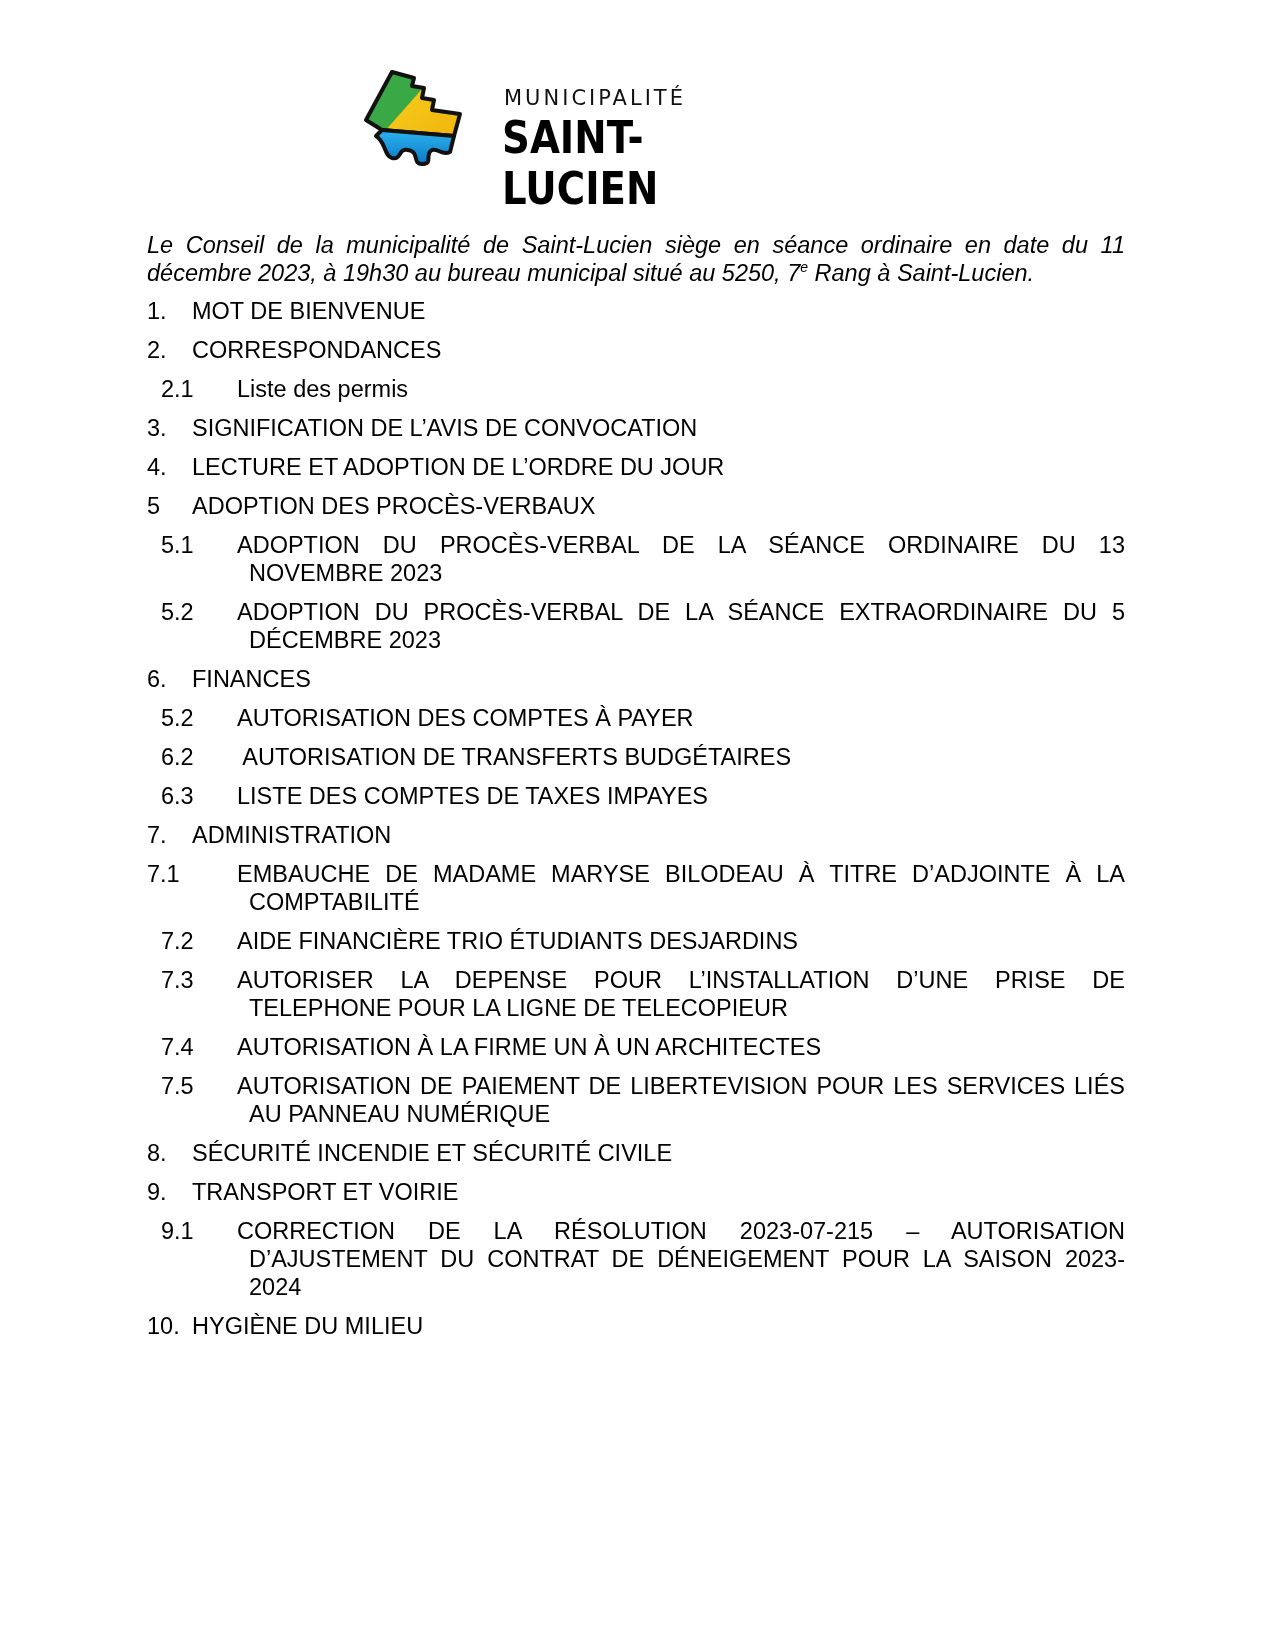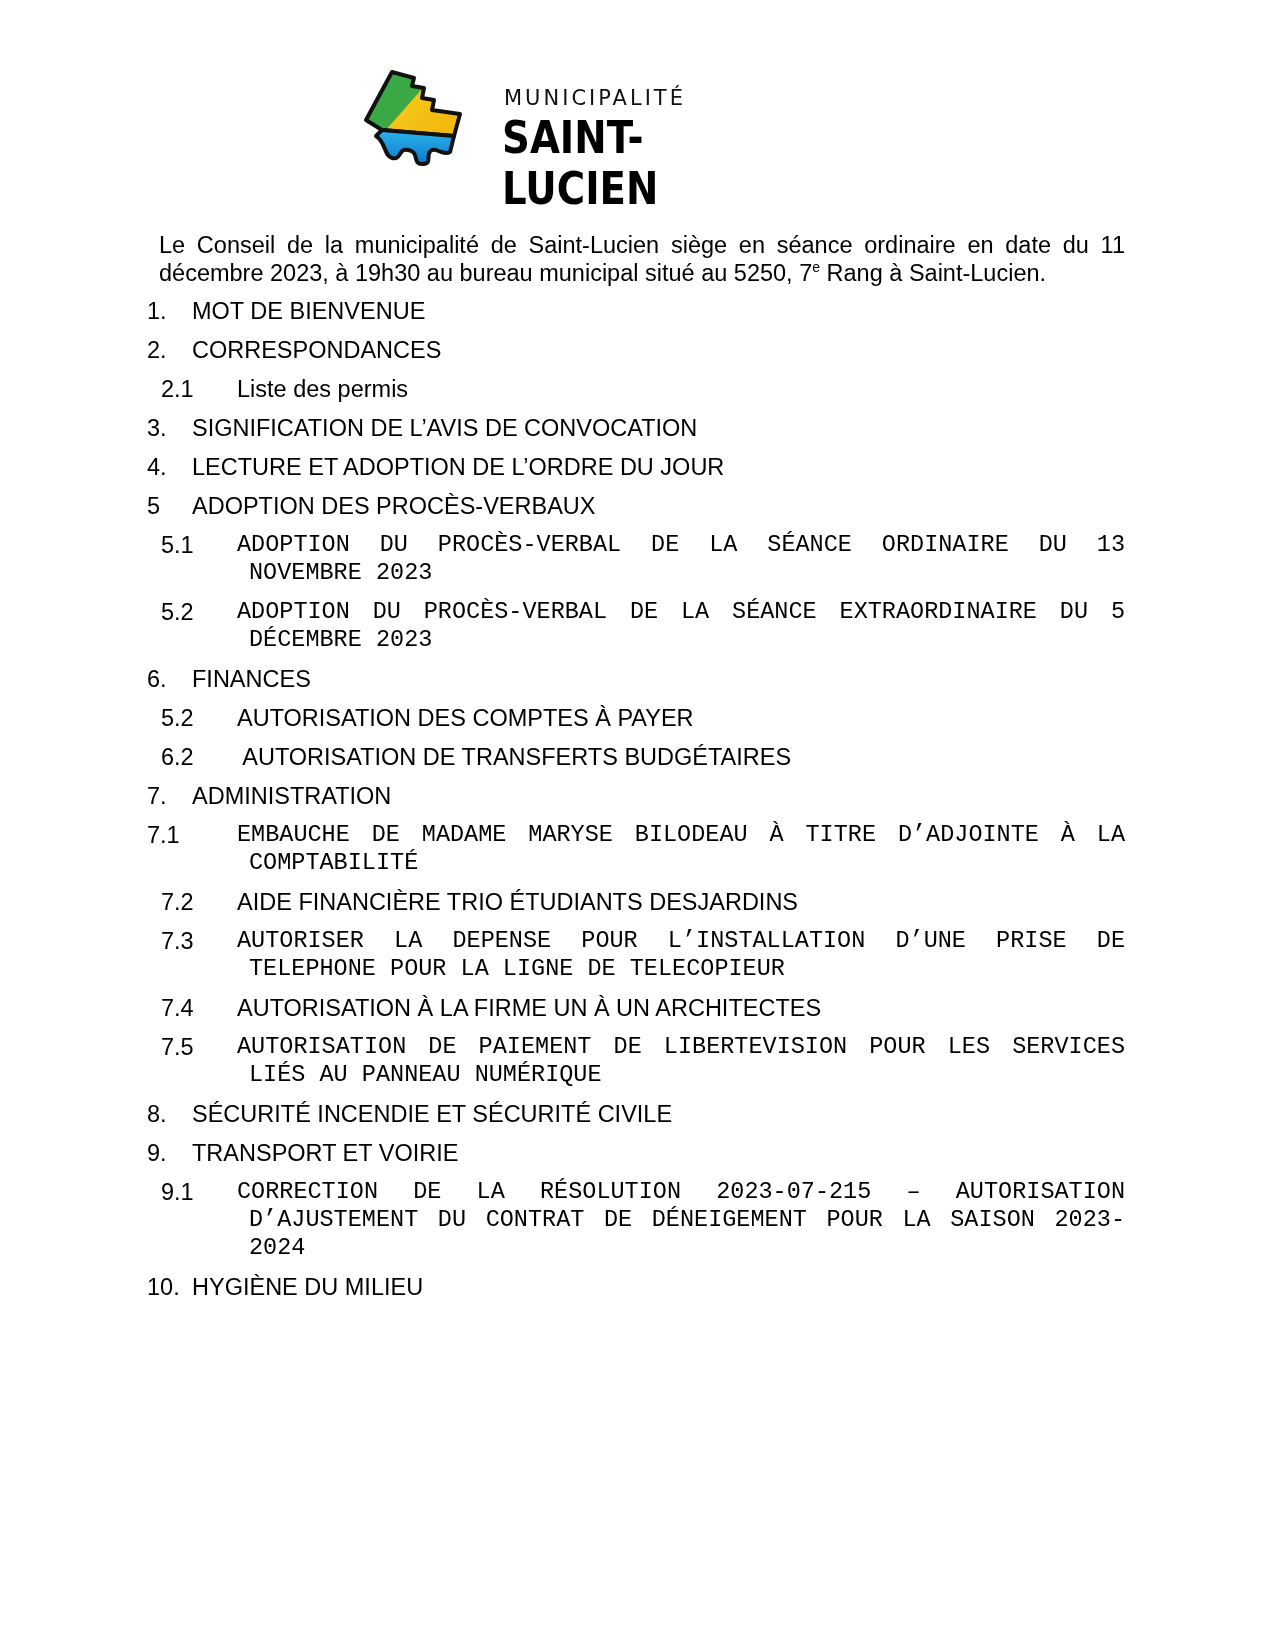--- a/index.html
+++ b/index.html
@@ -5,30 +5,30 @@
     html, body { margin: 0; padding: 0; background: #ffffff; }
     body { width: 1275px; height: 1650px; position: relative; overflow: hidden;
            font-family: "Liberation Sans", sans-serif; color: #000; }
     .logo { position: absolute; left: 362px; top: 68px; width: 440px; height: 100px; }
     .logo svg { position: absolute; left: 0; top: 0; }
     .logo-top { position: absolute; left: 142px; top: 18px; font-family: "DejaVu Sans", sans-serif;
                 font-size: 21px; letter-spacing: 3px; color: #111; font-weight: normal; transform: scaleY(1.05); }
     .logo-main { position: absolute; left: 140px; top: 44px; font-family: "DejaVu Sans", sans-serif;
                  font-size: 44px; font-weight: bold; letter-spacing: 0px; color: #000; transform: scaleX(0.88); transform-origin: left; }
     .content { position: absolute; left: 147px; top: 231px; width: 978px; font-size: 23.5px; line-height: 28px; }
-    .intro { text-align: justify; margin: 0 0 10px 12px; }
+    .intro { text-align: justify; margin: 0 0 10px 0; font-style: italic; }
     .intro sup { font-size: 14px; vertical-align: 9px; line-height: 0; }
     .item { position: relative; margin: 0 0 11px 0; }
     .item .num { position: absolute; top: 0; }
     .item .txt { display: block; text-align: justify; }
     .lvl1 .num { left: 0; }
     .lvl1 .txt { padding-left: 45px; }
     .lvl2 .num { left: 14px; }
     .lvl2 .txt { padding-left: 90px; text-indent: 0; }
-    .lvl2.wrap .txt { padding-left: 102px; text-indent: -12px; font-family: Liberation Mono, monospace; }
+    .lvl2.wrap .txt { padding-left: 102px; text-indent: -12px; }
     .lvl2.flush .num { left: 0; }
   </style>
 </head>
 <body>
 
 <div class="logo">
   <svg width="120" height="100" viewBox="0 0 120 100">
     <defs>
       <linearGradient id="g1" x1="0" y1="0" x2="1" y2="0.6">
         <stop offset="0" stop-color="#3aa845"></stop>
@@ -85,20 +85,24 @@
     </div>
   <div class="item lvl1">
       <span class="num">6.</span>
       <span class="txt">FINANCES</span>
     </div>
   <div class="item lvl2">
       <span class="num">5.2</span>
       <span class="txt">AUTORISATION DES COMPTES À PAYER</span>
     </div>
   <div class="item lvl2" style="white-space:pre"><span class="num">6.2</span><span class="txt"> AUTORISATION DE TRANSFERTS BUDGÉTAIRES</span></div>
+  <div class="item lvl2">
+      <span class="num">6.3</span>
+      <span class="txt">LISTE DES COMPTES DE TAXES IMPAYES</span>
+    </div>
   <div class="item lvl1">
       <span class="num">7.</span>
       <span class="txt">ADMINISTRATION</span>
     </div>
   <div class="item lvl2 wrap flush">
       <span class="num">7.1</span>
       <span class="txt">EMBAUCHE DE MADAME MARYSE BILODEAU À TITRE D’ADJOINTE À LA COMPTABILITÉ</span>
     </div>
   <div class="item lvl2">
       <span class="num">7.2</span>

